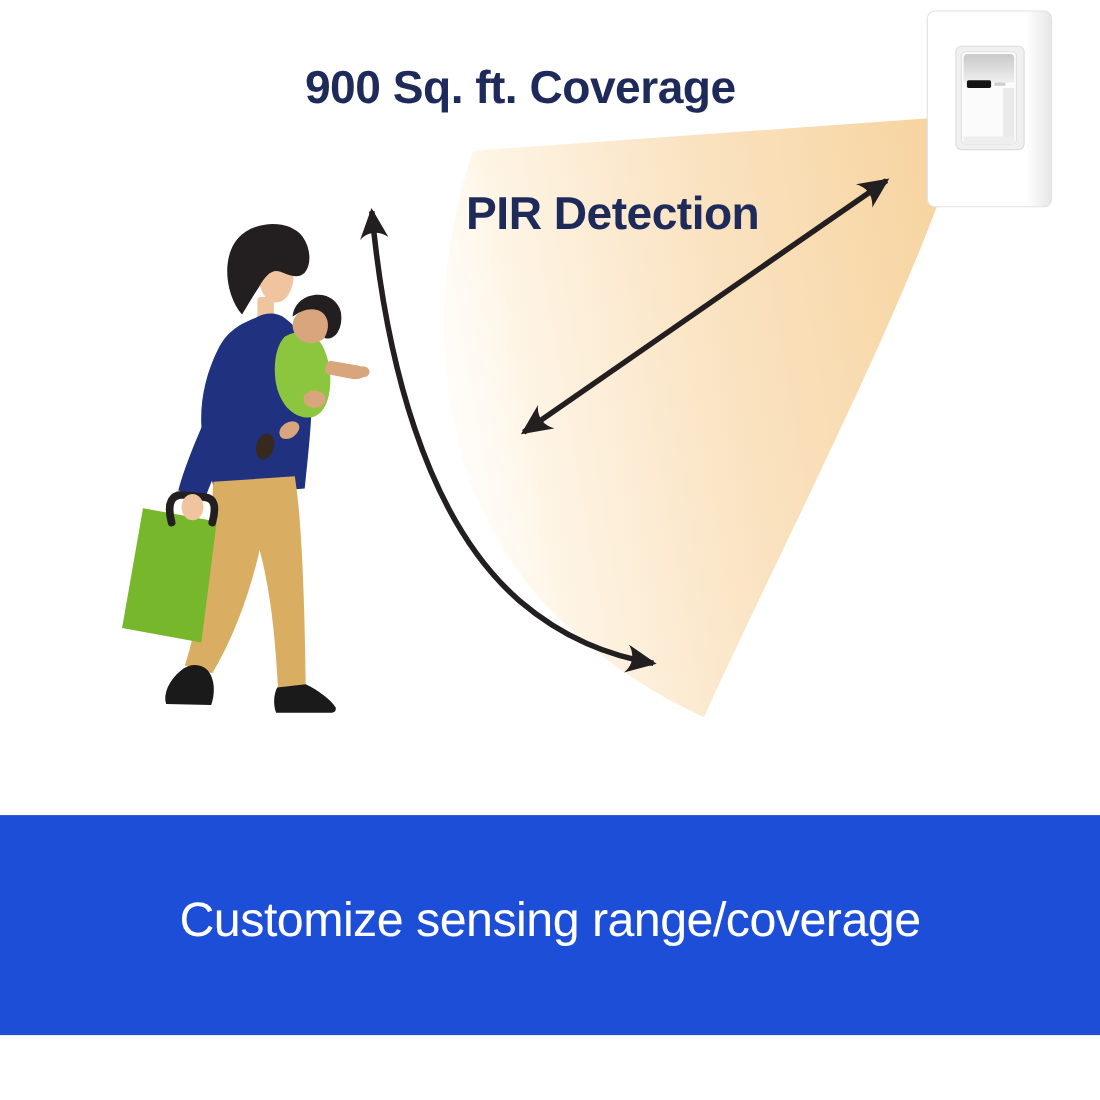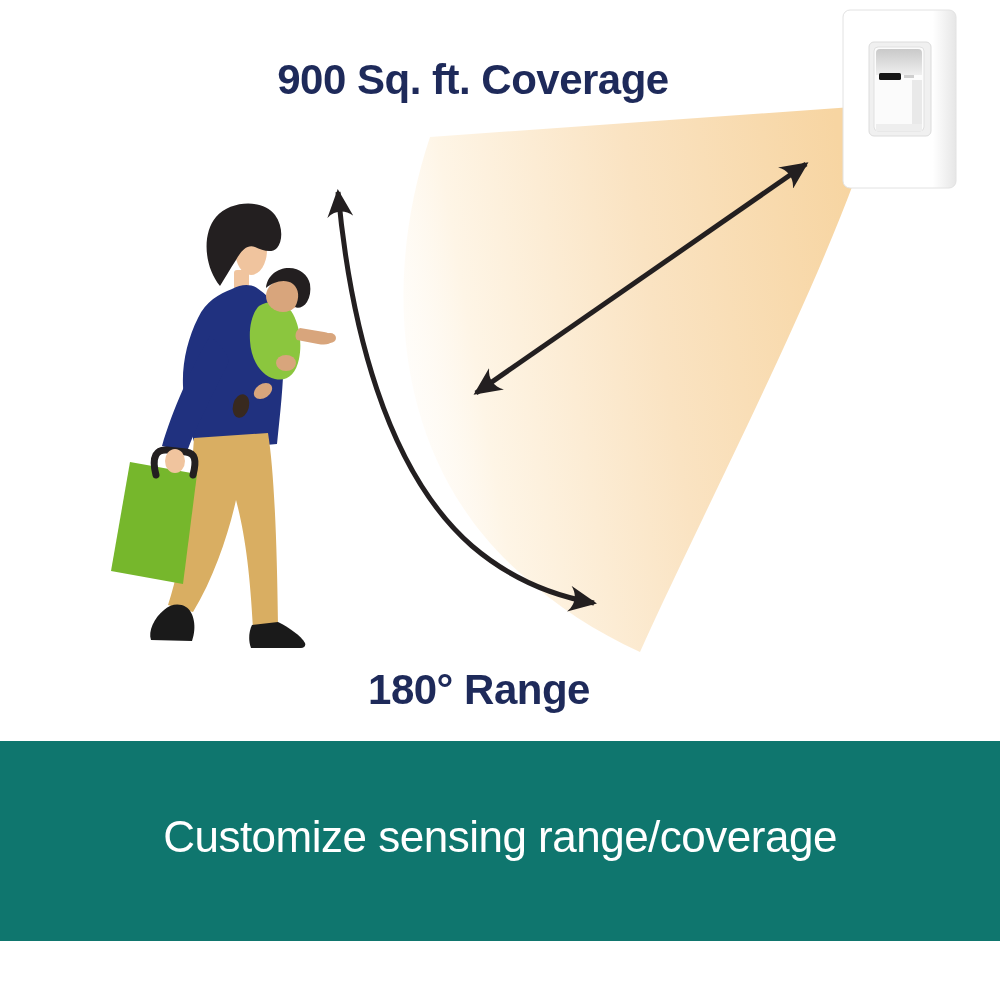--- a/index.html
+++ b/index.html
@@ -19,21 +19,21 @@
     letter-spacing:-0.5px;
     text-align:center;
     white-space:nowrap;
   }
   .coverage{top:56px;left:0;width:946px;}
   .detection{top:170px;left:402px;width:310px;}
   .range{top:666px;left:0;width:958px;}
   .banner{
     position:absolute;left:0;top:741px;z-index:3;
     width:1000px;height:200px;
-    background:#0f766e;
+    background:#1d4ed8;
     color:#ffffff;
     text-align:center;
     font-size:44px;
     font-weight:400;
     line-height:52px;
     letter-spacing:-0.5px;
   }
   .banner-text{padding-top:70px;}
 </style>
 </head>
@@ -99,21 +99,21 @@
       <ellipse cx="330" cy="338" rx="6" ry="5" fill="#d8a57c"></ellipse>
       <ellipse cx="286" cy="363" rx="10" ry="8" fill="#d8a57c"></ellipse>
       <ellipse cx="263" cy="391" rx="10" ry="7" transform="rotate(-35 263 391)" fill="#d8a57c"></ellipse>
       <ellipse cx="283" cy="296" rx="17" ry="16" fill="#d8a57c"></ellipse>
       <path d="M266,288 C267,276 277,268 289,268 C300,268 308,275 310,284 C311,291 310,297 307,302 C304,307 298,309 295,307 C300,298 299,289 293,284 C285,278 273,282 266,288 Z" fill="#231f20"></path>
       <ellipse cx="241" cy="406" rx="8" ry="12" transform="rotate(15 241 406)" fill="#38291f"></ellipse>
     </g>
   </svg>
 
   <div class="headline coverage">900 Sq. ft. Coverage</div>
-  <div class="headline range">180° Range</div>
+  <div class="headline detection">PIR Detection</div>
 
   <div class="banner">
     <div class="banner-text">
       <div>Customize sensing range/coverage</div>
     </div>
   </div>
 
 </div>
 
 </body></html>

